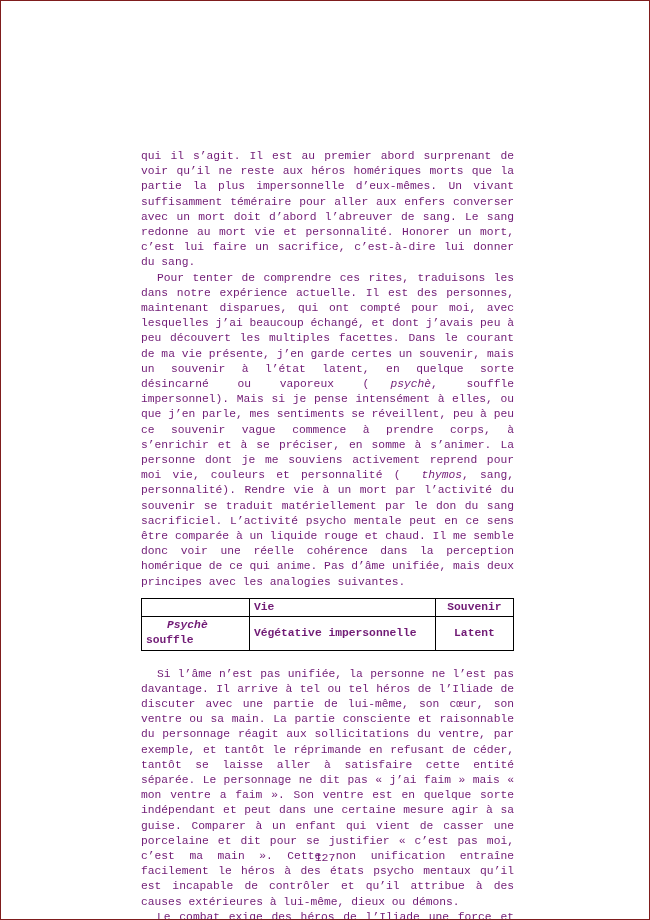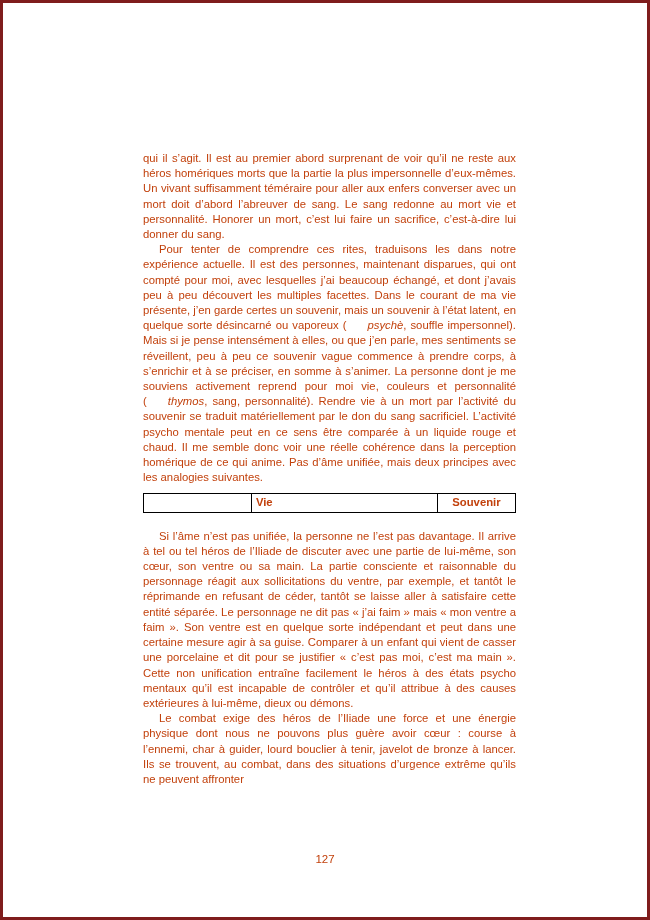--- a/index.html
+++ b/index.html
@@ -6,23 +6,23 @@
     margin: 0;
     padding: 0;
     background: #ffffff;
   }
   .page {
     position: relative;
     width: 650px;
     height: 920px;
     box-sizing: border-box;
     background: #ffffff;
-    border: 3px solid #7f1d1d;
-    font-family: Liberation Sans, sans-serif;
-    color: #c2410c;
+    border: 1px solid #7f1d1d;
+    font-family: Liberation Mono, monospace;
+    color: #701a75;
     overflow: hidden;
   }
   .text-block {
     position: absolute;
     left: 140px;
     top: 148px;
     width: 373px;
     font-size: 11.3px;
     line-height: 15.2px;
     text-align: justify;
@@ -75,20 +75,25 @@
 
     <p class="para indent"><span>Pour tenter de comprendre ces rites, traduisons les dans notre expérience actuelle. Il est des personnes, maintenant disparues, qui ont compté pour moi, avec lesquelles j’ai beaucoup échangé, et dont j’avais peu à peu découvert les multiples facettes. Dans le courant de ma vie présente, j’en garde certes un souvenir, mais un souvenir à l’état latent, en quelque sorte désincarné ou vaporeux (</span><span class="it">psychè</span><span>, souffle impersonnel). Mais si je pense intensément à elles, ou que j’en parle, mes sentiments se réveillent, peu à peu ce souvenir vague commence à prendre corps, à s’enrichir et à se préciser, en somme à s’animer. La personne dont je me souviens activement reprend pour moi vie, couleurs et personnalité (</span><span class="it">thymos</span><span>, sang, personnalité). Rendre vie à un mort par l’activité du souvenir se traduit matériellement par le don du sang sacrificiel. L’activité psycho mentale peut en ce sens être comparée à un liquide rouge et chaud. Il me semble donc voir une réelle cohérence dans la perception homérique de ce qui anime. Pas d’âme unifiée, mais deux principes avec les analogies suivantes.</span></p>
 
     <table class="principles">
       <tbody>
         <tr>
           <td class="col-term"></td>
           <td class="col-vie">Vie</td>
           <td class="col-souvenir">Souvenir</td>
         </tr>
+        <tr>
+          <td class="col-term"><span class="it">Psychè</span> <span>souffle</span></td>
+          <td class="col-vie">Végétative impersonnelle</td>
+          <td class="col-souvenir">Latent</td>
+        </tr>
       </tbody>
     </table>
 
     <p class="para indent">Si l’âme n’est pas unifiée, la personne ne l’est pas davantage. Il arrive à tel ou tel héros de l’Iliade de discuter avec une partie de lui-même, son cœur, son ventre ou sa main. La partie consciente et raisonnable du personnage réagit aux sollicitations du ventre, par exemple, et tantôt le réprimande en refusant de céder, tantôt se laisse aller à satisfaire cette entité séparée. Le personnage ne dit pas « j’ai faim » mais « mon ventre a faim ». Son ventre est en quelque sorte indépendant et peut dans une certaine mesure agir à sa guise. Comparer à un enfant qui vient de casser une porcelaine et dit pour se justifier « c’est pas moi, c’est ma main ». Cette non unification entraîne facilement le héros à des états psycho mentaux qu’il est incapable de contrôler et qu’il attribue à des causes extérieures à lui-même, dieux ou démons.</p>
 
     <p class="para indent">Le combat exige des héros de l’Iliade une force et une énergie physique dont nous ne pouvons plus guère avoir cœur : course à l’ennemi, char à guider, lourd bouclier à tenir, javelot de bronze à lancer. Ils se trouvent, au combat, dans des situations d’urgence extrême qu’ils ne peuvent affronter</p>
 
   </div>
 
   <div class="page-number">127</div>

